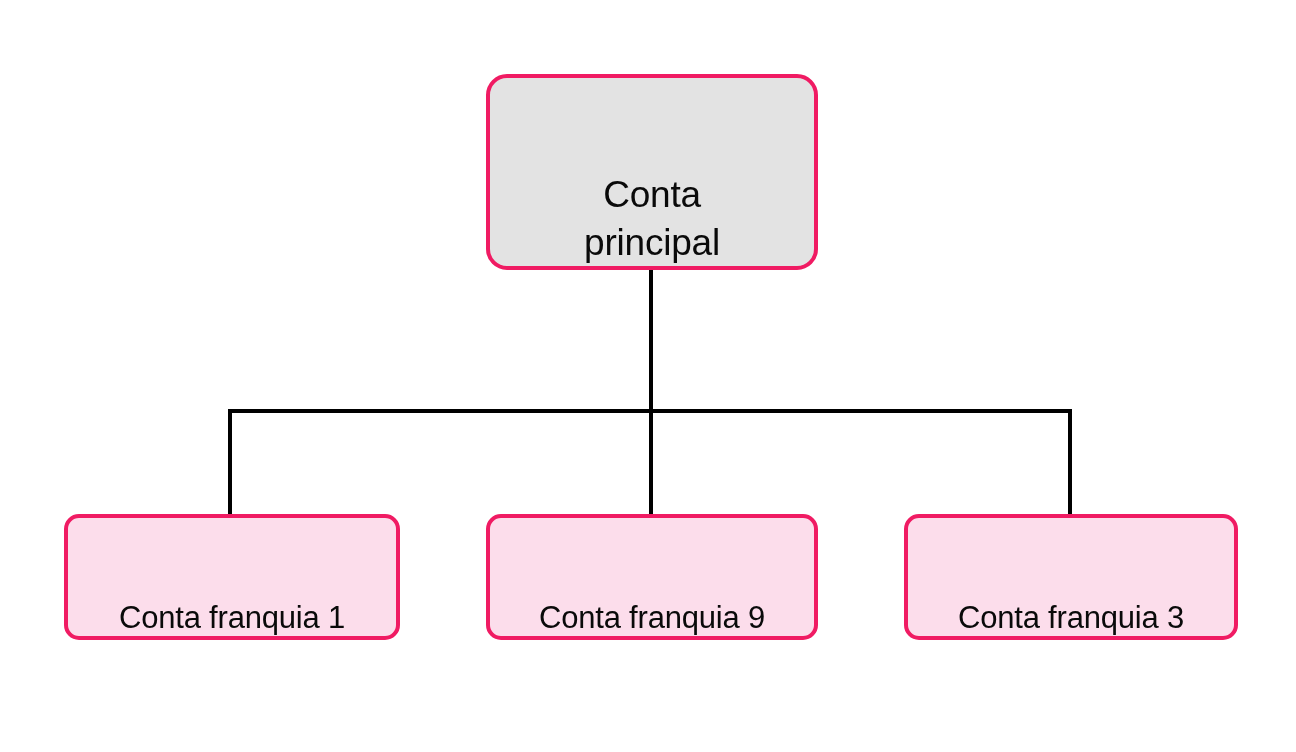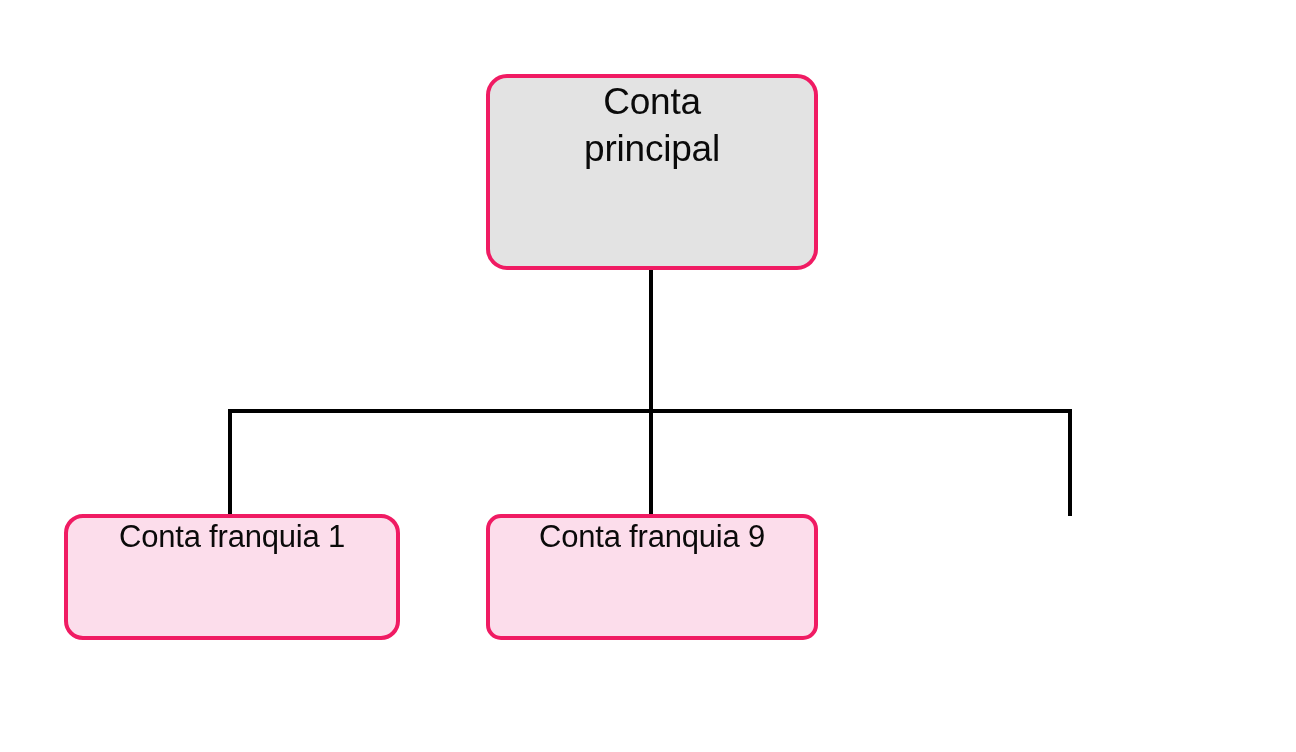--- a/index.html
+++ b/index.html
@@ -24,21 +24,21 @@
     left: 0;
     top: 0;
     width: 1296px;
     height: 752px;
     pointer-events: none;
   }
   .node {
     position: absolute;
     box-sizing: border-box;
     display: flex;
-    align-items: flex-start;
+    align-items: flex-end;
     justify-content: center;
     text-align: center;
     z-index: 2;
   }
   .node-label {
     color: #0A0A0A;
     letter-spacing: -0.2px;
     white-space: pre-line;
   }
   
@@ -60,21 +60,21 @@
     top: 514px;
     height: 126px;
     background: #FCDDEB;
     border: 4px solid #F01B63;
     border-radius: 15px;
   }
   .node-child .node-label {
     font-size: 31px;
     line-height: 1.2;
   }
-  #node-child-1 { left: 64px;  width: 336px; border-radius: 19px; }
+  #node-child-1 { left: 64px;  width: 336px; }
   #node-child-2 { left: 486px; width: 332px; }
   #node-child-3 { left: 904px; width: 334px; }
 </style>
 </head>
 <body>
 
 <div id="diagram-canvas">
 
   <svg id="connector-layer" viewBox="0 0 1296 752" width="1296" height="752" xmlns="http://www.w3.org/2000/svg">
     <path d="M651,270 L651,516" stroke="#000000" stroke-width="4" fill="none"></path>
@@ -89,14 +89,17 @@
   </div>
 
   <div class="node node-child" id="node-child-1">
     <span class="node-label">Conta franquia 1</span>
   </div>
 
   <div class="node node-child" id="node-child-2">
     <span class="node-label">Conta franquia 9</span>
   </div>
 
+  <div class="node node-child" id="node-child-3">
+    <span class="node-label">Conta franquia 3</span>
+  </div>
 
 </div>
 
 </body></html>

